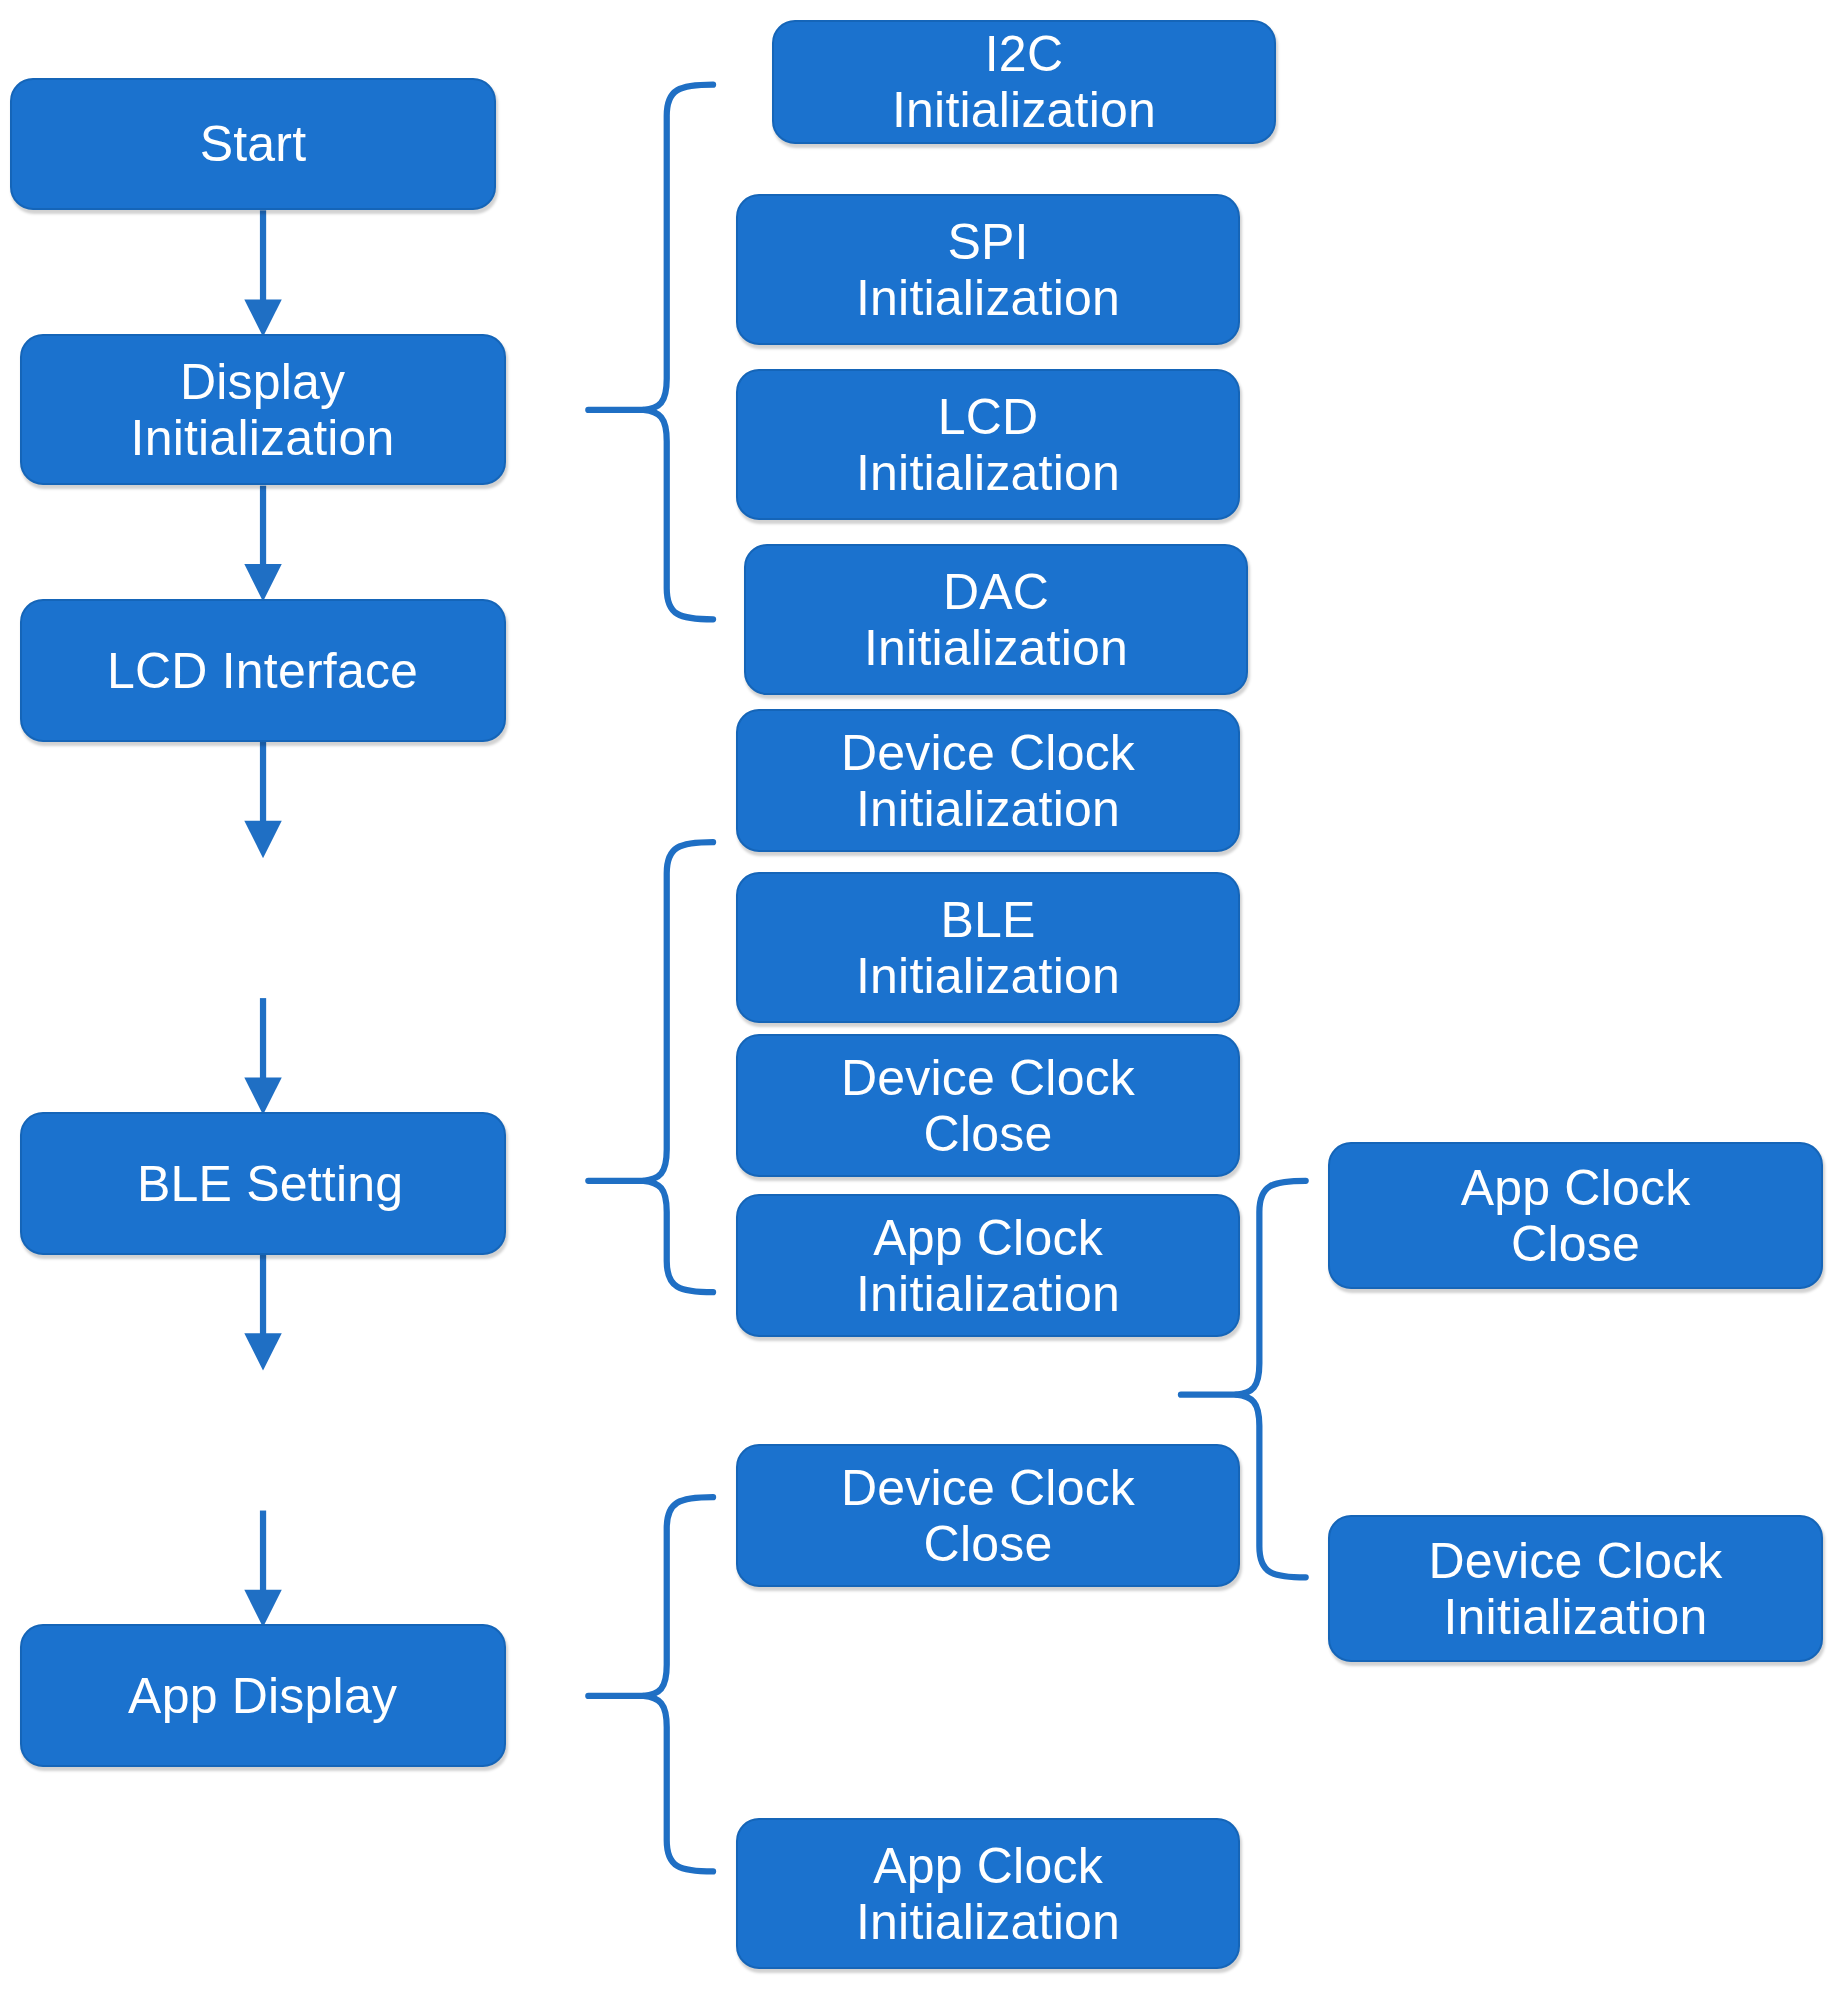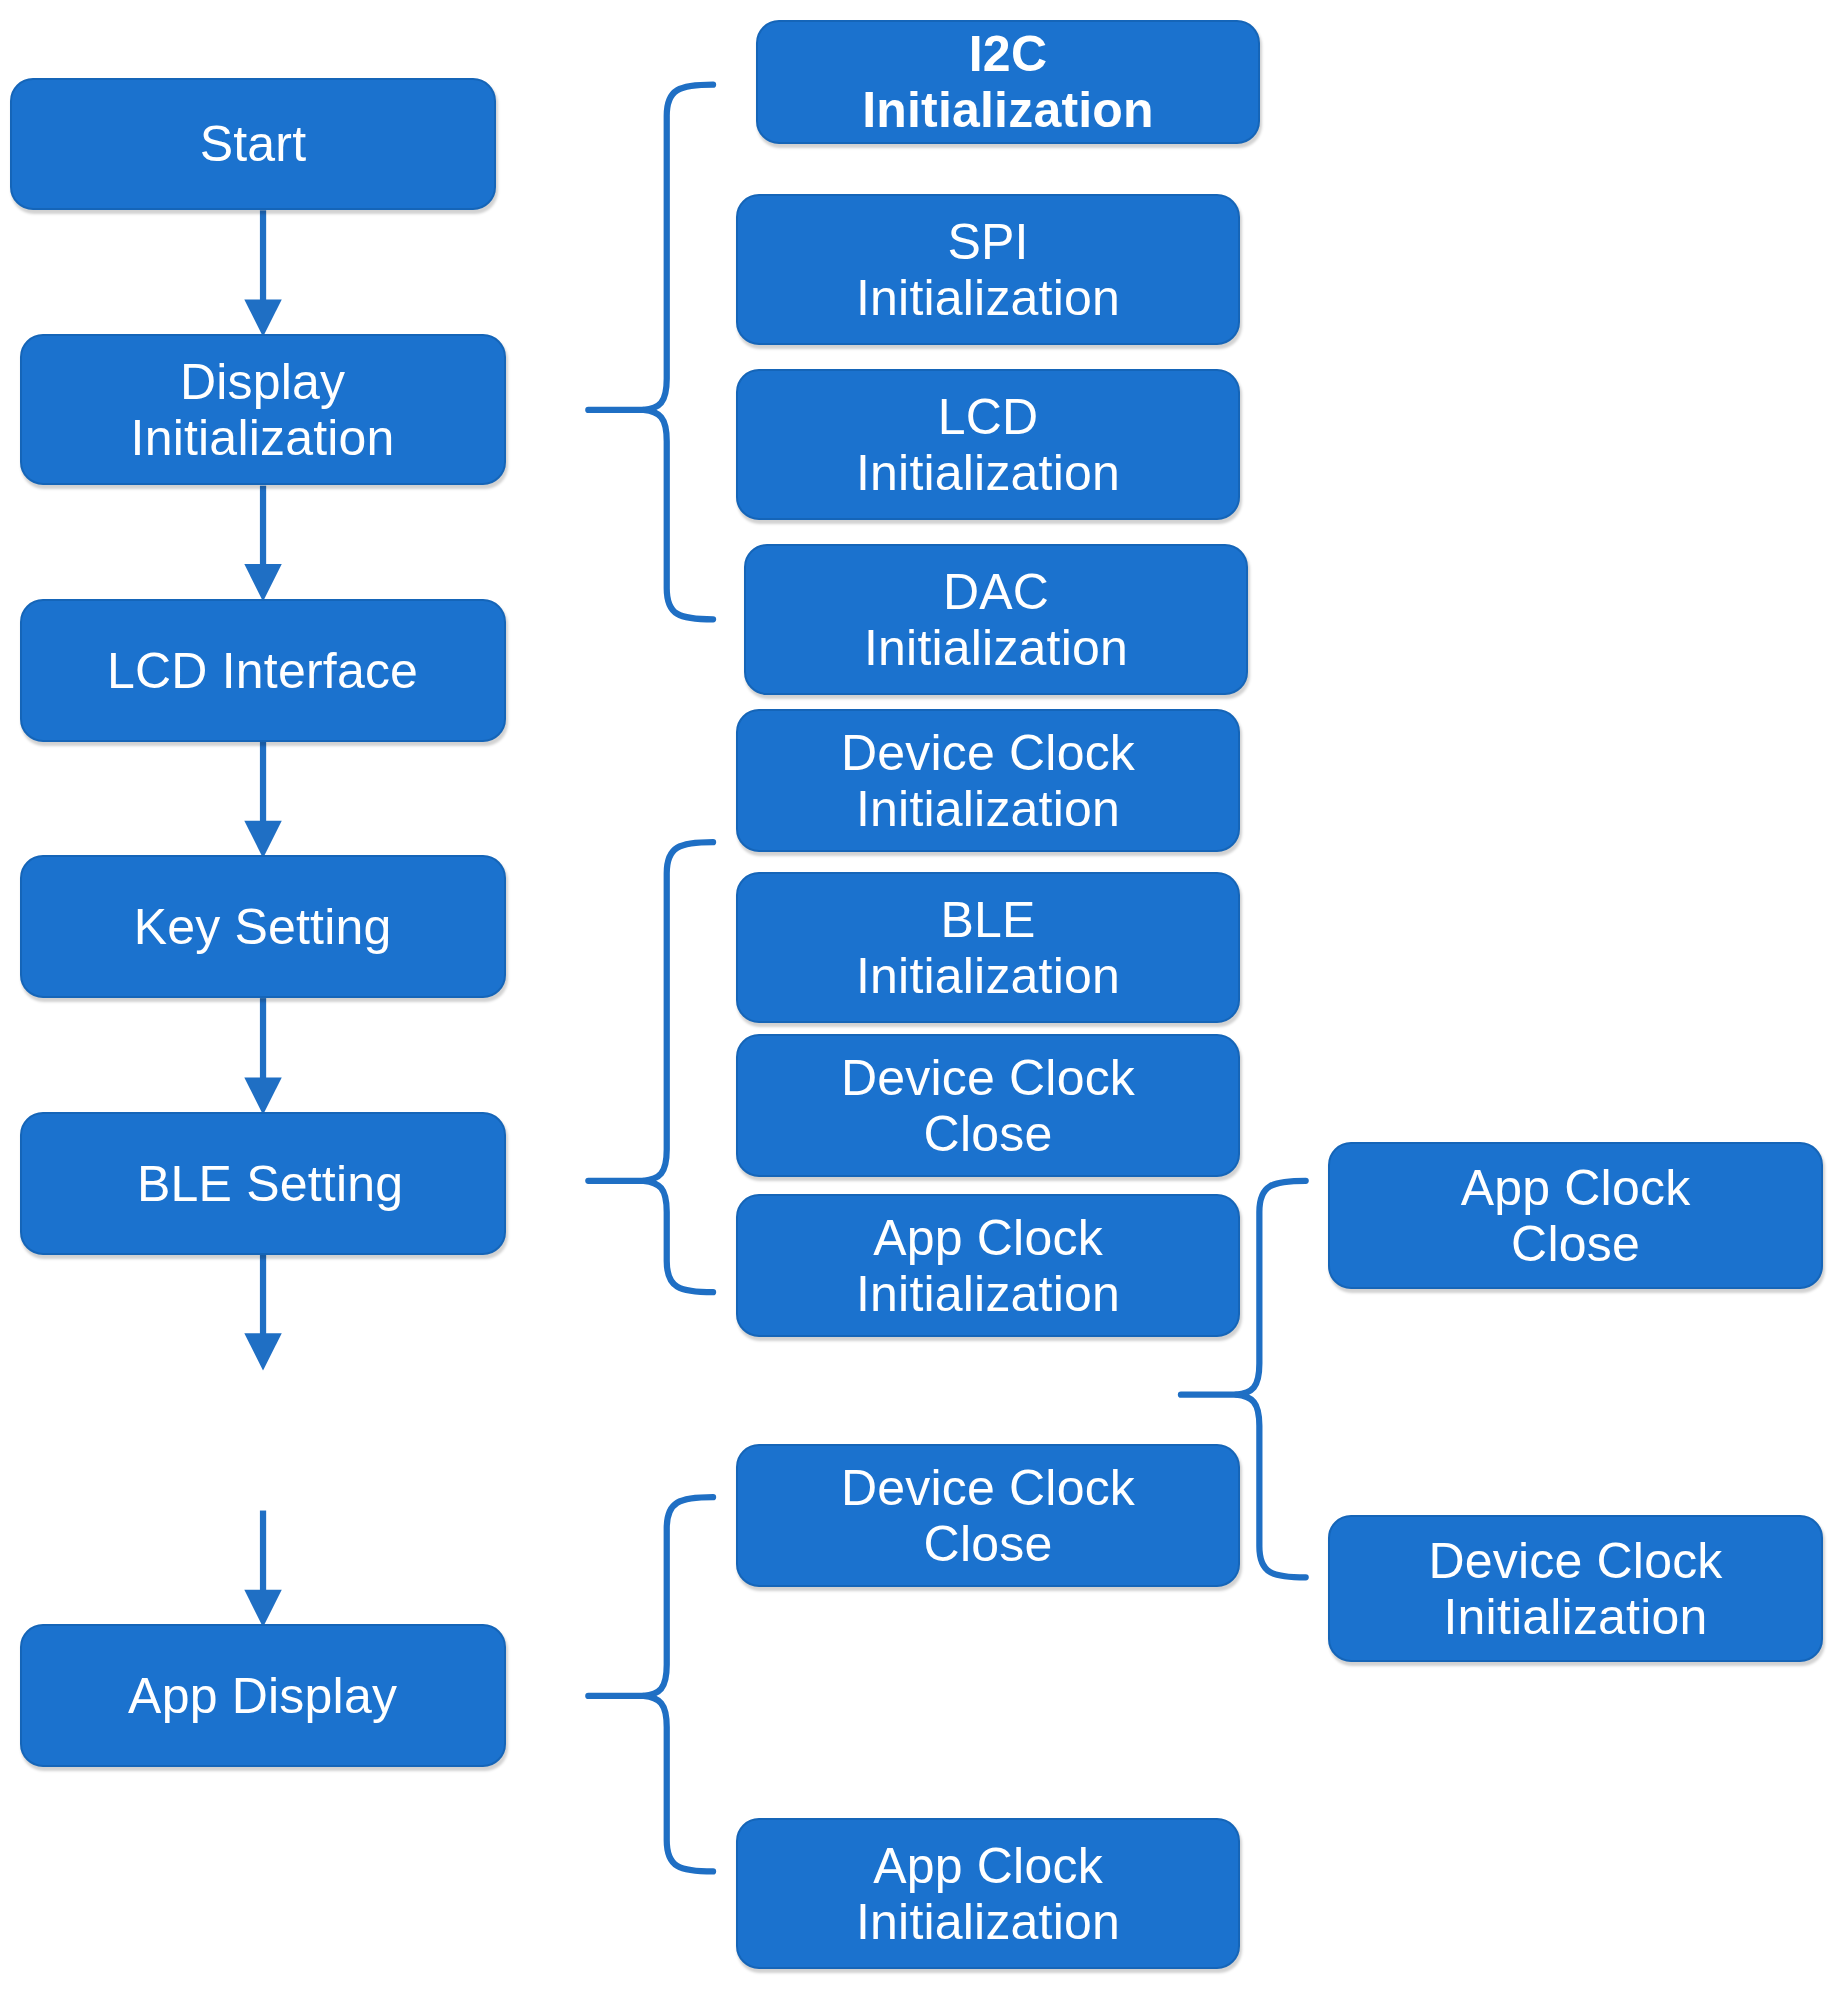--- a/index.html
+++ b/index.html
@@ -101,28 +101,27 @@
     </g>
   </svg>
 
   <div class="node" style="left:10px; top:78px; width:486px; height:132px;">Start</div>
 
   <div class="node" style="left:19.6px; top:334px; width:486px; height:151px;">Display
 Initialization</div>
 
   <div class="node" style="left:19.6px; top:599px; width:486px; height:143px;">LCD Interface</div>
 
-  <div class="node" style="left:19.6px; top:855px; width:486px; height:143px;">Key Setting</div>
 
   <div class="node" style="left:19.6px; top:1112px; width:486px; height:143px;padding-left:24px;">BLE Setting</div>
 
 
   <div class="node" style="left:19.6px; top:1624px; width:486px; height:143px;">App Display</div>
 
-  <div class="node" style="left:756px; top:19.6px; width:504px; height:124px;font-weight:bold;">I2C
+  <div class="node" style="left:772px; top:19.6px; width:504px; height:124px;">I2C
 Initialization</div>
 
   <div class="node" style="left:736px; top:194px; width:504px; height:151px;">SPI
 Initialization</div>
 
   <div class="node" style="left:736px; top:369px; width:504px; height:151px;">LCD
 Initialization</div>
 
   <div class="node" style="left:736px; top:544px; width:504px; height:151px;margin-left:8px;">DAC
 Initialization</div>

